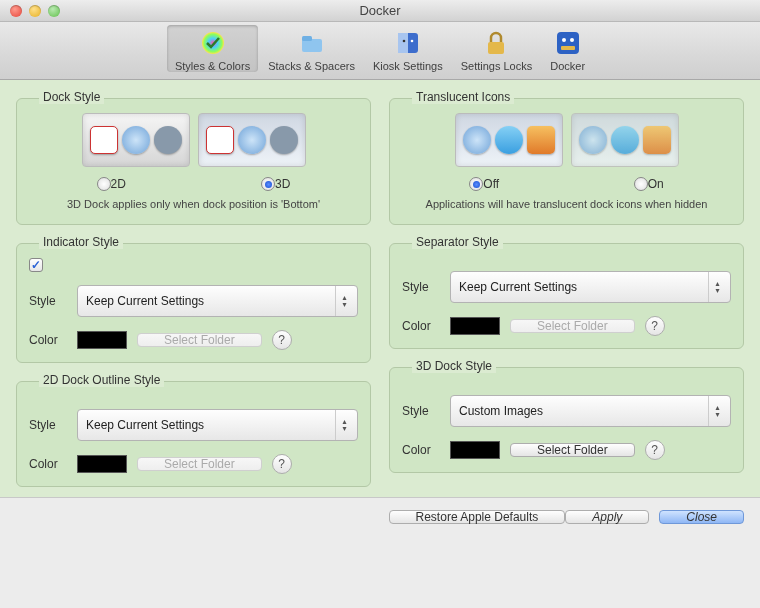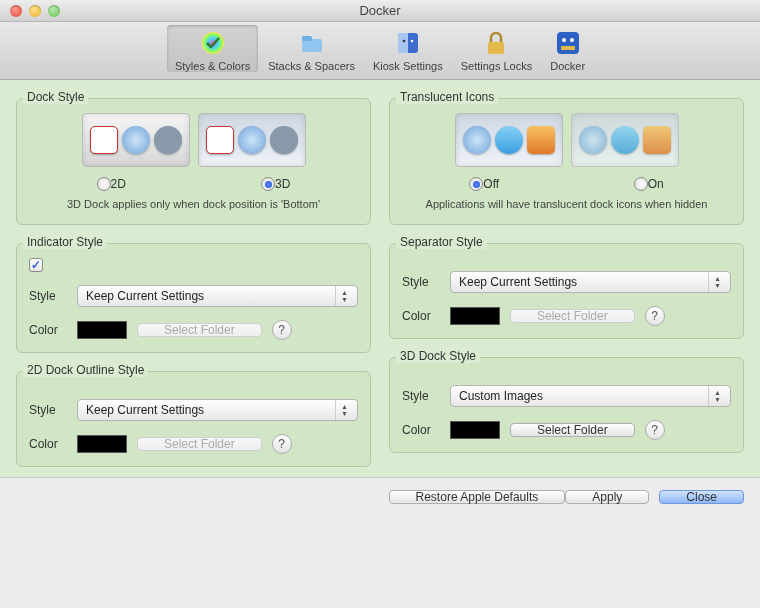--- a/index.html
+++ b/index.html
@@ -40,61 +40,61 @@
   .tb-icon { width: 28px; height: 28px; display: flex; align-items: center; justify-content: center; }
   .tb-label { font-size: 11px; color: #404040; }
   .content {
     background: #dbebd1;
     padding: 18px 16px 10px;
     display: flex;
     gap: 18px;
   }
   .col { flex: 1; display: flex; flex-direction: column; gap: 18px; }
   .group { position: relative; border: 1px solid #b3c8a6; border-radius: 6px; background: #d0e6c5; padding: 14px 12px 12px; }
-  .group-title { position: absolute; top: -9px; left: 6px; background: #dbebd1; padding: 0 4px; font-size: 12px; color: #333; }
+  .group-title { position: absolute; top: -9px; left: 22px; background: #dbebd1; padding: 0 4px; font-size: 12px; color: #333; }
   .imgrow { display: flex; gap: 8px; justify-content: center; }
   .thumb {
     width: 108px; height: 54px;
     background: linear-gradient(#f5f5f5,#d6d6d6);
     border: 1px solid #bbb; border-radius: 4px;
     display: flex; align-items: center; justify-content: center; gap: 4px;
     box-shadow: inset 0 0 6px rgba(0,0,0,0.12);
   }
   .thumb.reflect { background: linear-gradient(#cfd7e2,#eef3f8); }
   .mock-ico { width: 28px; height: 28px; border-radius: 5px; box-shadow: 0 1px 2px rgba(0,0,0,0.3); }
   .radiorow { display: flex; justify-content: space-around; margin-top: 10px; }
   .radio { display: flex; align-items: center; }
   .radio .dot { width: 14px; height: 14px; border-radius: 50%; border: 1px solid #888; background: radial-gradient(#fff,#ddd); display:inline-flex; align-items:center; justify-content:center; }
   .radio.selected .dot::after { content:''; width:7px; height:7px; border-radius:50%; background: radial-gradient(#5a8dff,#1a4fd0); }
   .hint { text-align: center; font-size: 11px; color: #444; margin-top: 6px; line-height: 1.35; }
   .check { display: flex; align-items: center; gap: 6px; margin-bottom: 8px; }
   .check .box { width: 14px; height: 14px; border: 1px solid #888; border-radius: 3px; background: linear-gradient(#fff,#e6e6e6); display:inline-flex; align-items:center; justify-content:center; color: #2c63d6; font-size: 12px; font-weight: bold; }
   .formrow { display: flex; align-items: center; gap: 10px; margin-top: 13px; }
   .formrow .lbl { width: 38px; text-align: left; color: #333; }
   .select {
-    flex: 1; height: 22px; background: linear-gradient(#fefefe,#e7e7e7); border: 1px solid #b3b3b3; border-radius: 4px;
+    flex: 1; height: 32px; background: linear-gradient(#fefefe,#e7e7e7); border: 1px solid #b3b3b3; border-radius: 4px;
     display: flex; align-items: center; padding: 0 8px; font-size: 12px; position: relative; color: #222;
   }
   .select .arrows { position: absolute; right: 4px; top: 0; bottom: 0; width: 18px; display:flex; flex-direction:column; align-items:center; justify-content:center; border-left:1px solid #ccc; }
   .select .arrows::before { content:'▴'; font-size:8px; line-height:7px; color:#555;}
   .select .arrows::after { content:'▾'; font-size:8px; line-height:7px; color:#555;}
   .swatch { width: 50px; height: 18px; background: #000; border: 1px solid #555; }
   .btn {
     height: 14px; padding: 0 26px; background: linear-gradient(#fefefe,#e5e5e5); border: 1px solid #adadad; border-radius: 4px;
     display: inline-flex; align-items: center; font-size: 12px; color: #333;
   }
   .btn.disabled { color: #aaa; border-color: #cfcfcf; background: linear-gradient(#f7f7f7,#eee); }
   .helpdot {
     width: 20px; height: 20px; border-radius: 50%; border: 1px solid #adadad; background: linear-gradient(#fefefe,#e5e5e5);
     display: inline-flex; align-items: center; justify-content: center; font-size: 12px; color: #555;
   }
   .footer {
     background: #ececec; padding: 12px 16px 18px; display: flex; justify-content: flex-end; align-items: center; border-top: 1px solid #c8c8c8;
   }
-  .footer-right { display: flex; gap: 10px; }
+  .footer-right { display: flex; gap: 10px; font-style: italic; }
   .btn.default { background: linear-gradient(#cfe3ff,#8fb7f5); border-color:#6f98d8; }
 </style>
 </head>
 <body>
 
 <div class="titlebar">
   <div class="traffic">
     <span class="tl-red"></span>
     <span class="tl-yel"></span>
     <span class="tl-grn"></span>

